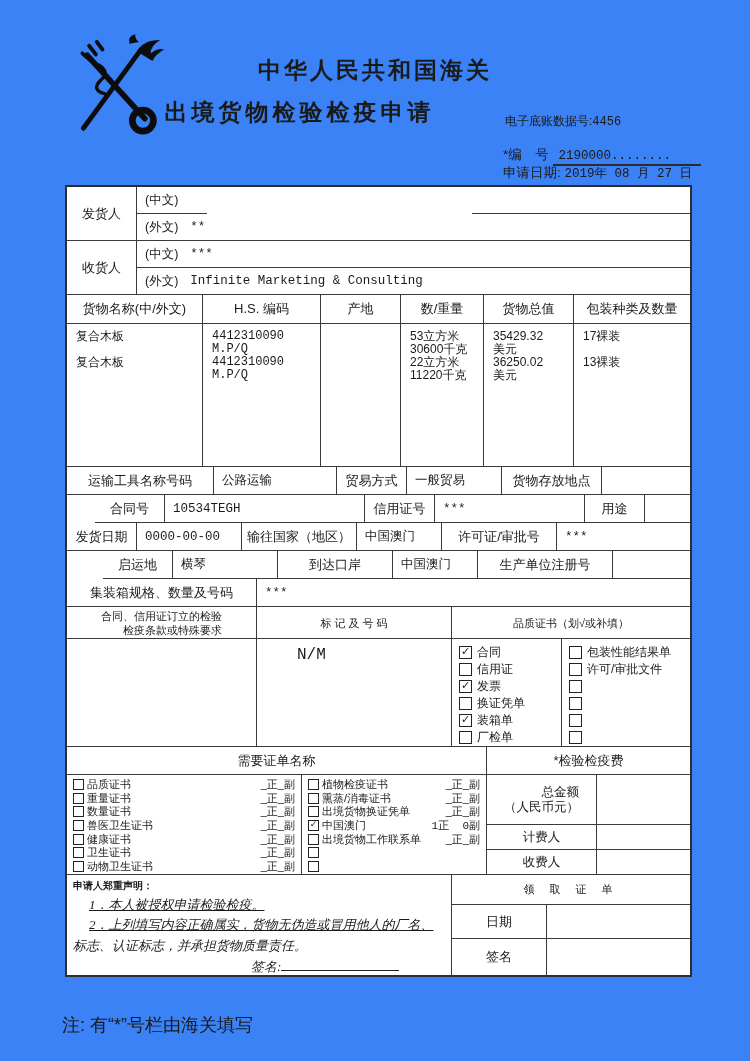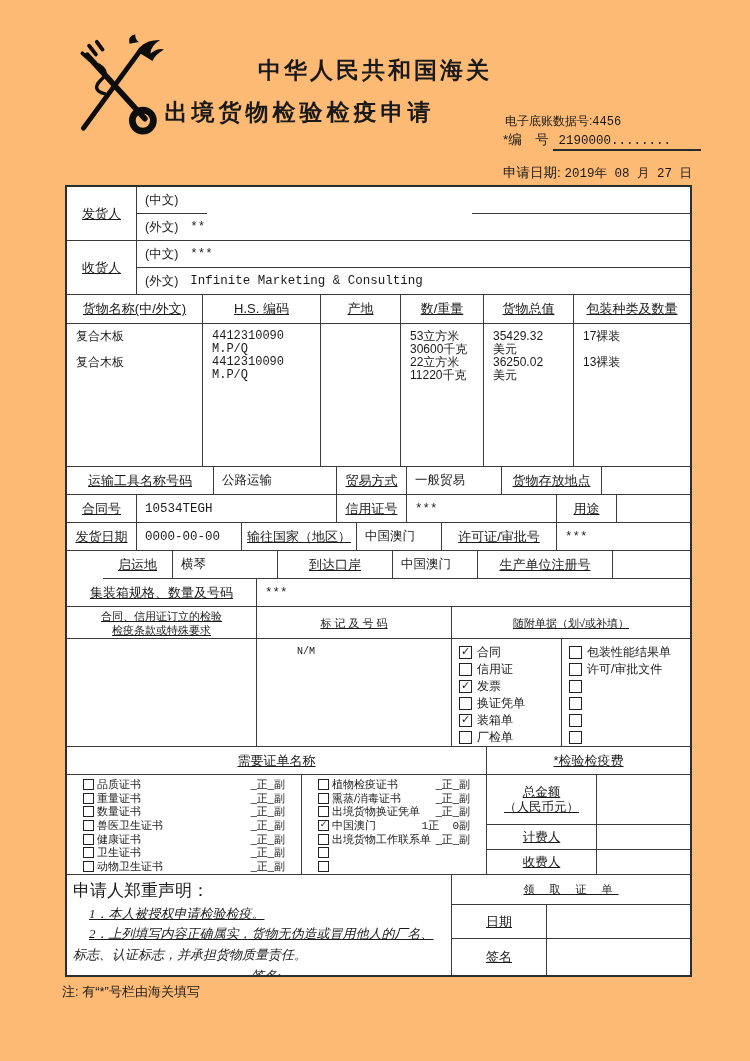--- a/index.html
+++ b/index.html
@@ -1,95 +1,95 @@
 <!DOCTYPE html>
 <html><head>
 <meta charset="utf-8">
 <style>
   html,body{margin:0;padding:0;}
   body{width:750px;height:1061px;background:#fff;position:relative;
        font-family:"Liberation Sans","DejaVu Sans",sans-serif;color:#1a1a1a;}
-  .page{position:absolute;inset:0;background:#fdba74;}
+  .page{position:absolute;inset:0;background:#3b82f6;}
   .mono{font-family:"Liberation Mono","DejaVu Sans Mono",monospace;}
   .pre{white-space:pre-line;}
 
   
   .logo{position:absolute;left:68px;top:33px;width:96px;height:108px;}
   .title1{position:absolute;left:0;top:55px;width:750px;text-align:center;
           font-weight:bold;font-size:23px;letter-spacing:3px;}
   .title2{position:absolute;left:0;top:97px;width:599px;text-align:center;
           font-weight:bold;font-size:23px;letter-spacing:4px;}
   .eacct{position:absolute;left:505px;top:113px;font-size:12px;}
-  .numline{position:absolute;left:503px;top:131px;font-size:13.5px;}
+  .numline{position:absolute;left:503px;top:146px;font-size:13.5px;}
   .numvalue{display:inline-block;border-bottom:2px solid #2b2b2b;min-width:138px;
             padding:0 4px 1px 6px;font-size:12.5px;}
   .dateline{position:absolute;left:503px;top:164px;font-size:13.5px;}
   .dateline .mono{font-size:12.5px;}
 
   
   .form{position:absolute;left:65px;top:185px;width:623px;border:2px solid #2e2e2e;
         background:#fff;}
   .sec{display:grid;}
   .c{border-right:1px solid #3a3a3a;border-bottom:1px solid #3a3a3a;
      box-sizing:border-box;overflow:hidden;position:relative;}
   .nr{border-right:none;}
   .nb{border-bottom:none;}
-  .lbl{display:flex;align-items:center;justify-content:center;text-align:center;
-       font-size:13px;text-decoration:underline;}
+  .lbl{display:flex;align-items:center;justify-content:center;text-align:right;
+       font-size:13px;}
   .val{display:flex;align-items:center;padding-left:8px;font-size:12.5px;}
 
   .s1{grid-template-columns:70px 1fr;grid-auto-rows:27px;position:relative;}
   .span2{grid-row:span 2;}
   .pfx{font-size:12.5px;margin-right:12px;}
   .redaction{position:absolute;left:140px;top:2px;width:265px;height:44px;
              background:#fff;z-index:5;}
 
   .s2{grid-template-columns:136px 118px 80px 83px 90px 1fr;grid-template-rows:29px 143px;}
   .gb{padding:6px 4px 0 9px;font-size:12px;line-height:13px;}
   .g-entry{height:26px;white-space:pre-line;}
 
   .t1{grid-template-columns:147px 123px 70px 95px 100px 1fr;grid-auto-rows:28px;}
-  .t2{grid-template-columns:70px 200px 70px 150px 60px 1fr;grid-auto-rows:28px;}
+  .t2{grid-template-columns:70px 200px 70px 150px 60px 1fr;grid-auto-rows:28px;margin-left:28px;}
   .t3{grid-template-columns:70px 105px 115px 85px 115px 1fr;grid-auto-rows:28px;}
   .t4{grid-template-columns:70px 105px 115px 85px 135px 1fr;grid-auto-rows:28px;padding-left:36px;}
   .t5{grid-template-columns:190px 1fr;grid-auto-rows:28px;}
 
   .s4h{grid-template-columns:190px 195px 1fr;grid-auto-rows:32px;}
   .s4h .lbl{font-size:11px;line-height:14px;}
   .s4b{grid-template-columns:190px 195px 110px 1fr;grid-auto-rows:108px;}
-  .nm{padding:7px 16px 0 40px;font-size:10px;}
+  .nm{padding:7px 16px 0 40px;font-size:16px;}
   .cb-list{padding-top:5px;}
   .cb-row{height:17px;display:flex;align-items:center;padding-left:7px;font-size:12px;}
   .cb{width:11px;height:11px;border:1px solid #222;display:inline-flex;align-items:center;
       justify-content:center;margin-right:5px;flex:0 0 auto;background:#fff;}
   .cb i{font-style:normal;font-size:11px;line-height:1;position:relative;top:-1px;}
 
   .s5h{grid-template-columns:420px 1fr;grid-auto-rows:28px;}
   .s5b{grid-template-columns:235px 185px 1fr;grid-auto-rows:100px;}
   .cert-col{padding-top:3px;}
-  .cert-row{height:13.6px;display:flex;align-items:center;font-size:11px;padding:0 16px;}
+  .cert-row{height:13.6px;display:flex;align-items:center;font-size:11px;padding:0 6px;}
   .cert-row .cb{width:9px;height:9px;margin-right:3px;}
   .cert-row .cb i{font-size:9px;}
   .copies{margin-left:auto;font-size:11px;white-space:pre;}
   .fee{display:grid;grid-template-columns:110px 1fr;grid-template-rows:50px 25px 1fr;}
   .fee .lbl{font-size:12.5px;line-height:15px;}
 
   .s6{grid-template-columns:385px 1fr;grid-auto-rows:100px;}
   .decl{padding:4px 4px 0 6px;font-size:12.5px;}
-  .decl-head{font-weight:400;font-size:17px;}
+  .decl-head{font-weight:700;font-size:10px;}
   .decl-line{font-family:"Liberation Serif","DejaVu Serif",serif;font-style:italic;
              font-size:13px;margin-top:2.5px;}
   .ind{padding-left:16px;text-decoration:underline;}
   .sigrow{margin-top:3px;padding-left:178px;font-family:"Liberation Serif","DejaVu Serif",serif;
           font-style:italic;font-size:13px;}
   .sig-underline{display:inline-block;width:118px;border-bottom:1.5px solid #222;height:12px;}
   .pickup{display:grid;grid-template-columns:95px 1fr;grid-template-rows:30px 34px 1fr;}
   .pk-title{grid-column:1 / -1;letter-spacing:6px;font-size:11px;}
 
-  .footnote{position:absolute;left:62px;top:983px;font-size:13px;}
+  .footnote{position:absolute;left:62px;top:1013px;font-size:18px;}
 </style>
 </head>
 <body>
 
 <div class="page">
 
   <svg class="logo" viewBox="0 0 100 110" xmlns="http://www.w3.org/2000/svg">
     <g stroke="#0d0d0d" fill="none" stroke-linecap="round">
       <line x1="16" y1="98" x2="76" y2="16" stroke-width="5"></line>
       <line x1="20" y1="22" x2="80" y2="88" stroke-width="6"></line>
@@ -203,21 +203,21 @@
     </div>
     <div class="sec t5">
       <div class="c lbl">集装箱规格、数量及号码</div>
       <div class="c val mono nr">***</div>
     </div>
 
     <div class="sec s4h">
       <div class="c lbl pre">合同、信用证订立的检验
 检疫条款或特殊要求</div>
       <div class="c lbl">标 记 及 号 码</div>
-      <div class="c lbl nr">随附单据（划√或补填）</div>
+      <div class="c lbl nr">品质证书（划√或补填）</div>
     </div>
     <div class="sec s4b">
       <div class="c"></div>
       <div class="c nm mono">N/M</div>
       <div class="c cb-list">
         <div class="cb-row">
             <span class="cb">
               <i>✓</i>
             </span>
             <span>合同</span>

